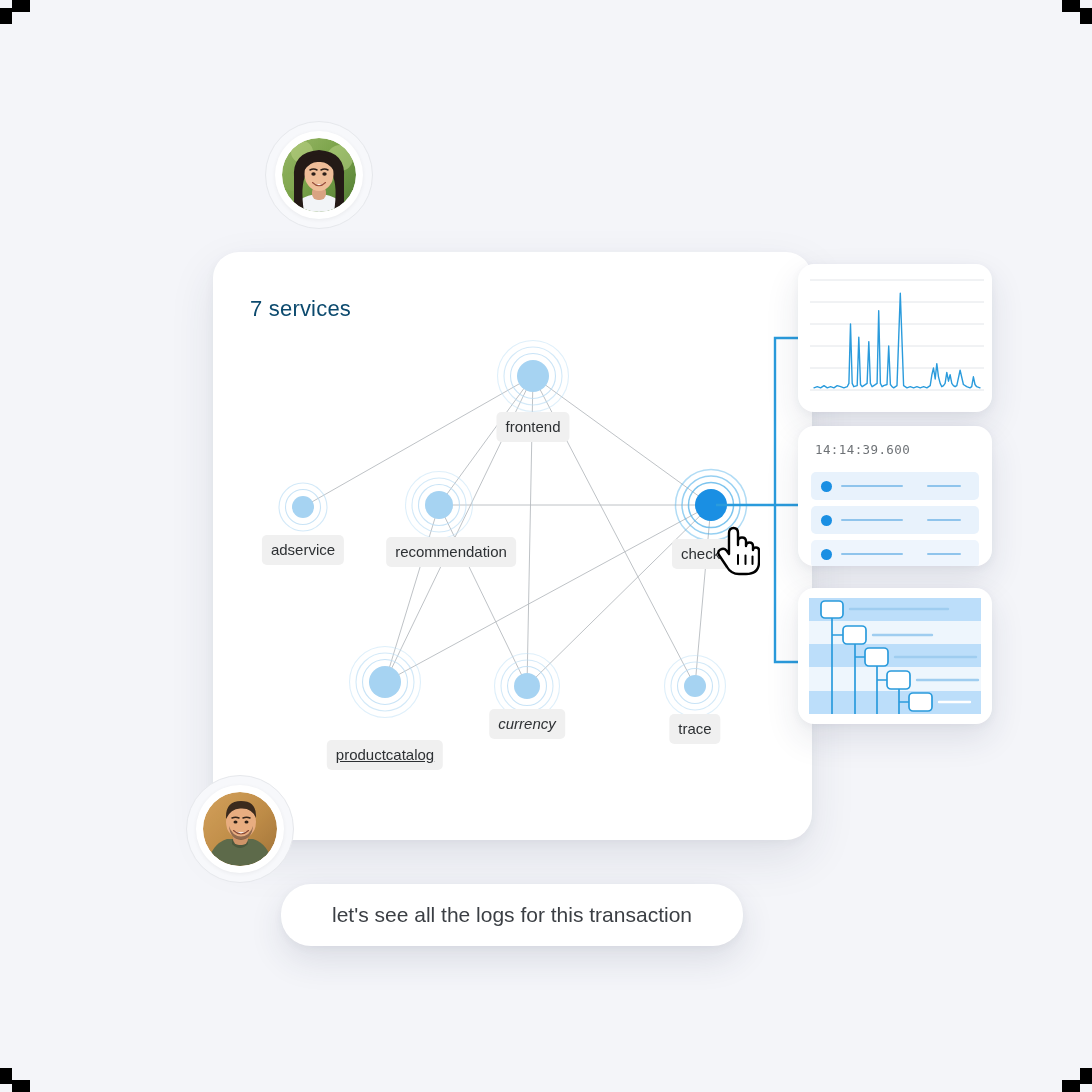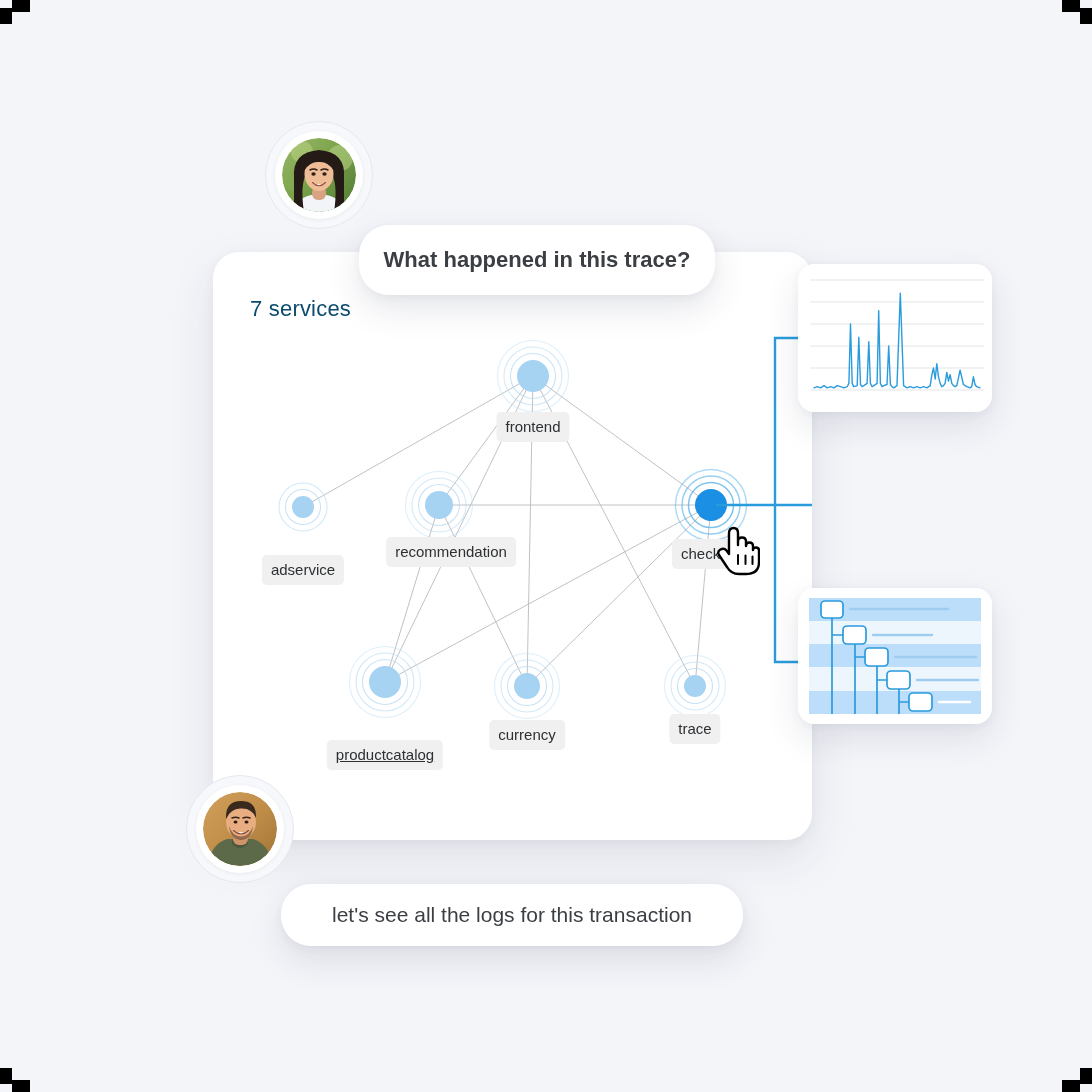--- a/index.html
+++ b/index.html
@@ -143,20 +143,38 @@
           <line x1="12" x2="186" y1="38" y2="38"></line>
           <line x1="12" x2="186" y1="60" y2="60"></line>
           <line x1="12" x2="186" y1="82" y2="82"></line>
           <line x1="12" x2="186" y1="104" y2="104"></line>
           <line x1="12" x2="186" y1="126" y2="126"></line>
         </g>
       <polyline id="chart-line" fill="none" stroke="#2a9bdc" stroke-width="1.4" stroke-linejoin="round" stroke-linecap="round" points="16.0,123.8 19.3,122.7 22.6,123.8 26.0,121.6 29.3,123.8 32.6,122.7 35.9,123.8 39.2,121.6 42.6,122.7 45.9,123.8 49.2,122.7 50.9,119.4 52.5,60.0 54.2,119.4 55.8,122.7 59.2,121.6 60.8,73.2 62.5,120.5 64.1,122.7 65.8,121.6 69.1,119.4 70.8,77.6 72.4,119.4 74.1,122.7 75.8,121.6 79.1,119.4 80.7,46.8 82.4,119.4 84.1,122.7 85.7,121.6 89.0,120.5 90.7,82.0 92.4,120.5 94.0,122.7 95.7,123.8 99.0,121.6 102.3,29.2 105.6,121.6 109.0,123.8 112.3,122.7 115.6,123.8 118.9,122.7 122.2,123.8 125.6,122.7 128.9,123.8 132.2,121.6 133.9,110.6 135.5,104.0 137.2,115.0 138.8,99.6 140.5,112.8 142.2,119.4 143.8,122.7 145.5,121.6 147.1,119.4 148.8,108.4 150.5,117.2 152.1,110.6 153.8,119.4 155.4,121.6 157.1,122.7 158.8,121.6 162.1,106.2 165.4,120.5 168.7,122.7 172.0,123.8 173.7,122.7 175.4,112.8 177.0,120.5 178.7,122.7 182.0,123.8"></polyline>
     </svg>
   </div>
 
+  <div class="panel" id="panel-logs">
+    <div id="log-time">14:14:39.600</div>
+    <div class="log-row r1">
+      <span class="log-dot"></span>
+      <span class="log-bar long"></span>
+      <span class="log-bar short"></span>
+    </div>
+    <div class="log-row r2">
+      <span class="log-dot"></span>
+      <span class="log-bar long"></span>
+      <span class="log-bar short"></span>
+    </div>
+    <div class="log-row r3">
+      <span class="log-dot"></span>
+      <span class="log-bar long"></span>
+      <span class="log-bar short"></span>
+    </div>
+  </div>
 
   <div class="panel" id="panel-trace">
     <svg viewBox="0 0 194 136" width="194" height="136">
       <rect x="11" y="10" width="172" height="116" rx="9" fill="#eef6fd"></rect>
       <g>
         <rect x="11" y="10" width="172" height="23" fill="#bcdefa"></rect>
         <rect x="11" y="56" width="172" height="23" fill="#bcdefa"></rect>
         <rect x="11" y="103" width="172" height="23" fill="#bcdefa"></rect>
       </g>
       <g stroke="#2a9bdc" stroke-width="1.7" fill="none">
@@ -244,25 +262,25 @@
           <g>
             <circle cx="482" cy="434" r="30.5" fill="none" stroke="#b9dcf4" stroke-width="1.1" opacity="0.47"></circle>
             <circle cx="482" cy="434" r="24" fill="none" stroke="#b9dcf4" stroke-width="1.1" opacity="0.6299999999999999"></circle>
             <circle cx="482" cy="434" r="17.5" fill="none" stroke="#b9dcf4" stroke-width="1.1" opacity="0.7899999999999999"></circle>
             <circle cx="482" cy="434" r="11" fill="#a6d3f2"></circle>
           </g>
         </g>
     </svg>
     <div id="graph-labels">
         <div class="nlabel" style="left: 320px; top: 160px;">frontend</div>
-        <div class="nlabel" style="left: 90px; top: 283px; margin-top: 20px;">adservice</div>
+        <div class="nlabel" style="left: 90px; top: 283px;">adservice</div>
         <div class="nlabel" style="left: 226px; top: 285px; margin-left: 12px;">recommendation</div>
         <div class="nlabel" style="left: 498px; top: 287px;">checkout</div>
         <div class="nlabel" style="left: 172px; top: 488px; text-decoration: underline;">productcatalog</div>
-        <div class="nlabel" style="left: 314px; top: 468px;">currency</div>
+        <div class="nlabel" style="left: 314px; top: 457px; font-style: italic;">currency</div>
         <div class="nlabel" style="left: 482px; top: 462px;">trace</div>
       </div>
   </div>
 
   <div class="avatar-wrap" id="avatar-top">
     <div class="avatar-inner">
       <div class="avatar-photo">
         <svg viewBox="0 0 74 74" width="74" height="74">
           <defs>
             <clipPath id="clipW">
@@ -297,23 +315,20 @@
             <ellipse cx="42.5" cy="36" rx="2.2" ry="1.8" fill="#2b1f19"></ellipse>
 
             <path d="M31 45 Q37 50.5 43 45 Q37 47.5 31 45 Z" fill="#ffffff"></path>
             <path d="M30.5 44.5 Q37 51 43.5 44.5" stroke="#99503c" stroke-width="1.1" fill="none" stroke-linecap="round"></path>
           </g>
         </svg>
       </div>
     </div>
   </div>
 
-  <div class="bubble" id="bubble-top">
-    <span>What happened in this trace?</span>
-  </div>
 
   <div class="avatar-wrap" id="avatar-bottom">
     <div class="avatar-inner">
       <div class="avatar-photo">
         <svg viewBox="0 0 74 74" width="74" height="74">
           <defs>
             <clipPath id="clipM">
                 <circle cx="37" cy="37" r="37"></circle>
               </clipPath>
             <linearGradient id="bgM" x1="0" y1="0" x2="1" y2="1">

